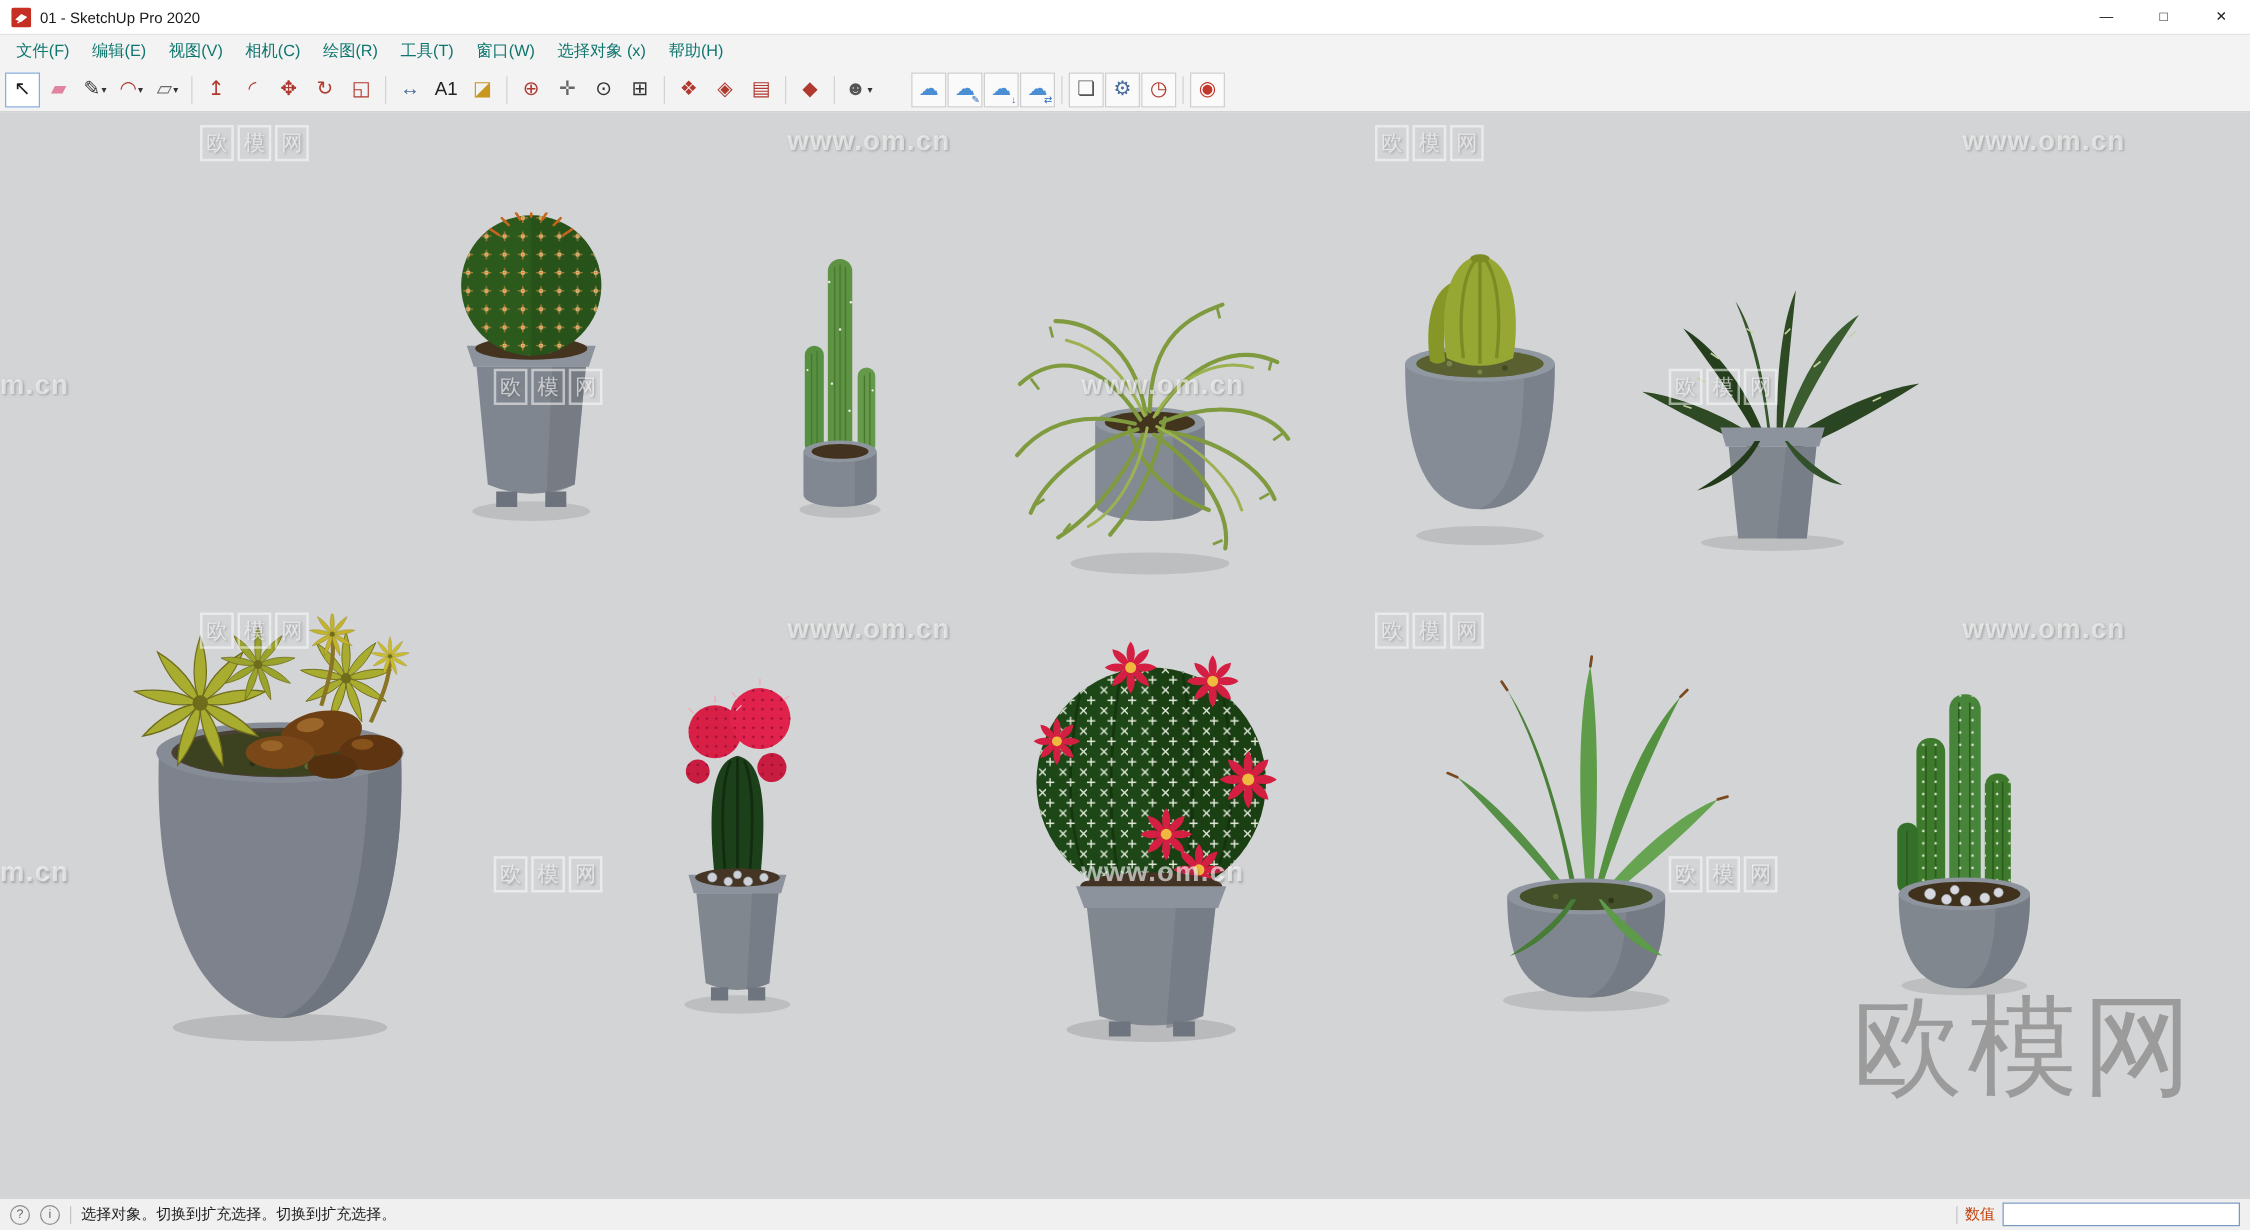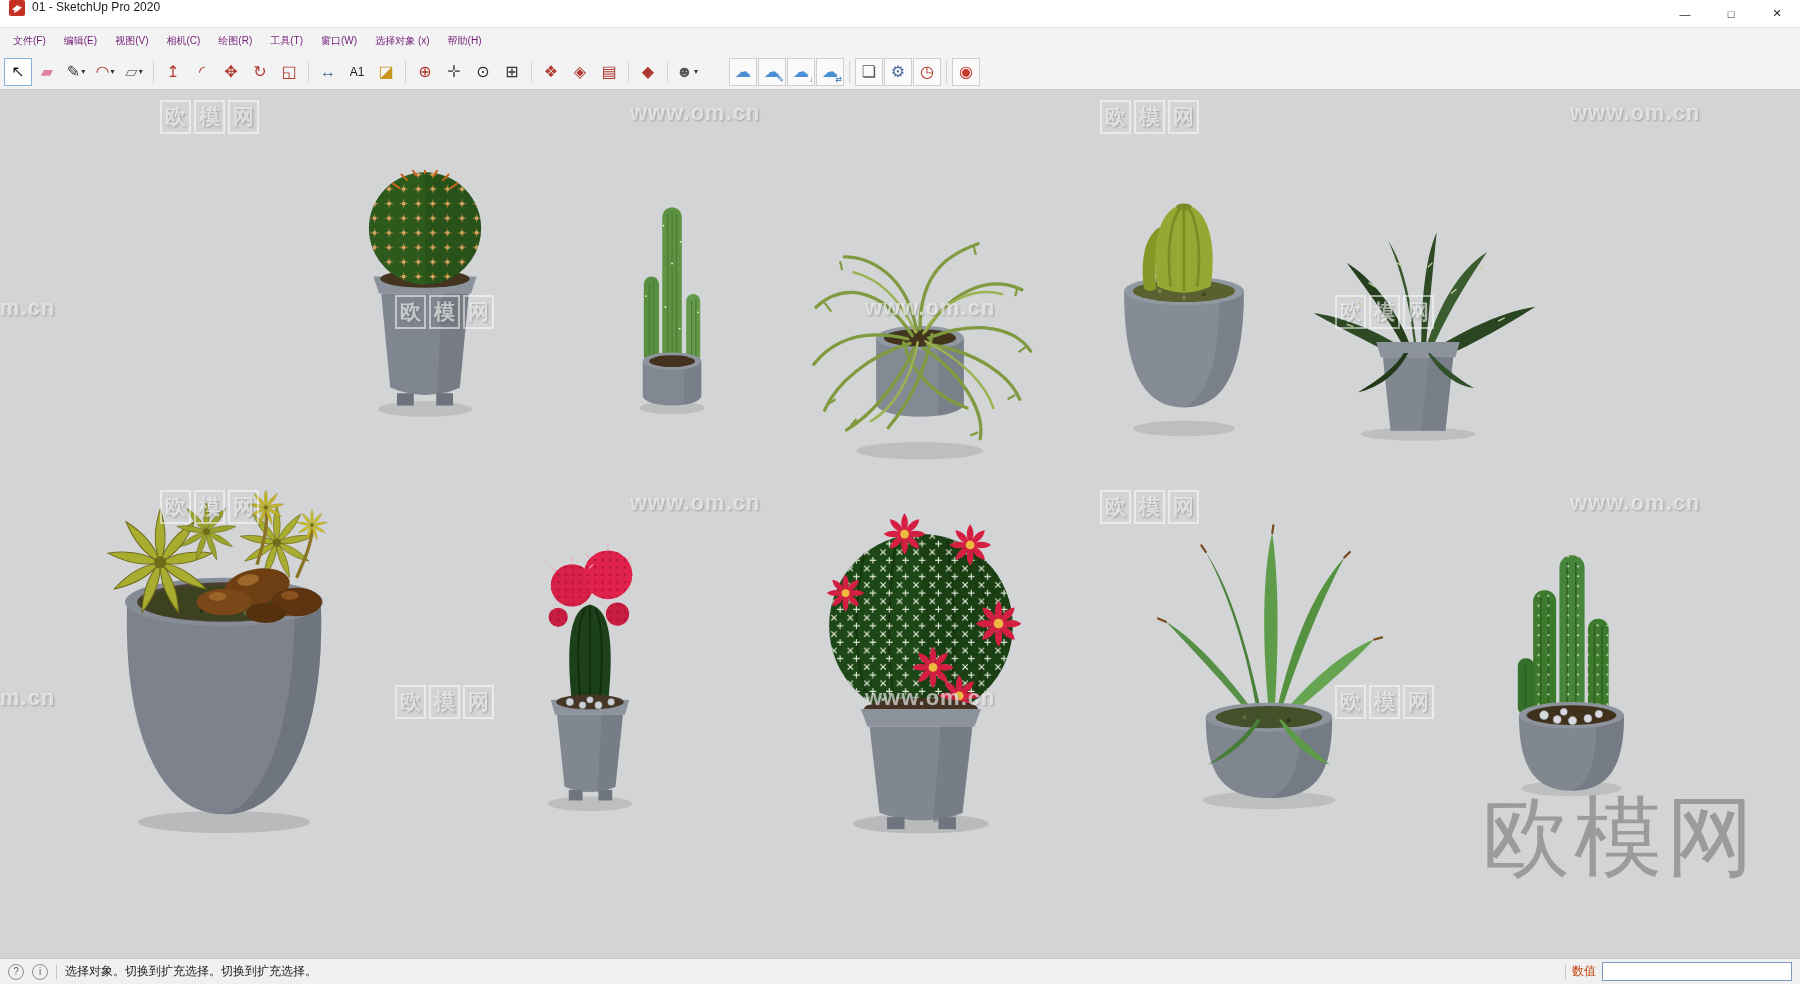--- a/index.html
+++ b/index.html
@@ -1,43 +1,43 @@
 <!DOCTYPE html>
 <html><head>
 <meta charset="utf-8">
 <style>
 *{box-sizing:border-box;margin:0;padding:0}
 html,body{width:1800px;height:984px;overflow:hidden;font-family:"Liberation Sans","DejaVu Sans",sans-serif}
 .window{width:1800px;height:984px;display:flex;flex-direction:column;background:#f3f3f3}
 
-.titlebar{height:28px;background:#ffffff;display:flex;border-bottom:1px solid #e4e4e4;flex:0 0 auto}
+.titlebar{height:28px;background:#ffffff;display:flex;align-items:center;border-bottom:1px solid #e4e4e4;flex:0 0 auto}
 .app-icon{width:16px;height:16px;margin:0 7px 0 9px;flex:0 0 auto}
 .title{font-size:12px;color:#1a1a1a}
 .win-controls{margin-left:auto;display:flex;height:100%}
 .win-btn{width:46px;height:100%;display:flex;align-items:center;justify-content:center;font-size:11px;color:#222;background:transparent;border:none;cursor:default}
 
 .menubar{height:26px;background:#f3f3f3;display:flex;align-items:center;padding-left:4px;flex:0 0 auto}
-.menu-item{font-size:10px;padding:3px 9px;color:#701a75;cursor:default;white-space:nowrap}
+.menu-item{font-size:13px;padding:3px 9px;color:#0f766e;cursor:default;white-space:nowrap}
 
 .toolbar{height:36px;background:#f3f3f3;border-bottom:1px solid #c9c9c9;display:flex;align-items:center;padding-left:4px;gap:1px;flex:0 0 auto}
 .tb-btn{height:28px;min-width:28px;border:1px solid transparent;background:transparent;display:flex;align-items:center;justify-content:center;position:relative;font-size:16px;padding:0 2px;cursor:default}
 .tb-btn.active{background:#ffffff;border-color:#88aede}
 .tb-btn.framed{border-color:#cfcfcf;background:#fafafa}
 .tb-glyph{line-height:1}
 .tb-caret{font-size:8px;color:#333;margin-left:1px}
 .tb-sub{position:absolute;right:1px;bottom:1px;font-size:8px;color:#2a6cb0;line-height:1}
 .tb-sep{width:1px;height:22px;background:#d2d2d2;margin:0 4px;flex:0 0 auto}
 .tb-gap{width:26px;flex:0 0 auto}
 
 .viewport{flex:1 1 auto;position:relative;background:#d3d4d6;overflow:hidden}
 .plant{position:absolute}
 .plant svg{width:100%;height:100%;display:block}
 .wm{position:absolute;color:rgba(252,252,252,0.62);text-shadow:1px 1px 2px rgba(70,70,70,0.35);white-space:nowrap;z-index:5;pointer-events:none}
 .wm-site{font-size:22px;font-weight:bold;letter-spacing:1px}
-.wm-brand{font-size:21px;font-weight:bold}
+.wm-brand{font-size:17px;font-weight:normal}
 .wm-brand span{display:inline-block;border:2px solid rgba(252,252,252,0.55);padding:1px 3px;margin-right:3px}
 .big-wm{position:absolute;right:42px;top:688px;font-size:88px;font-weight:normal;color:#9b9b9b;z-index:6;letter-spacing:4px;pointer-events:none;font-family:"DejaVu Sans",sans-serif}
 
 .statusbar{height:26px;background:#f0f0f0;border-top:1px solid #c8c8c8;display:flex;align-items:center;font-size:12px;color:#222;padding:0 8px;gap:8px;flex:0 0 auto}
 .sb-icon{width:16px;height:16px;border:1px solid #8f8f8f;border-radius:50%;display:flex;align-items:center;justify-content:center;font-size:10px;color:#666;flex:0 0 auto}
 .sb-sep{width:1px;height:14px;background:#c4c4c4;flex:0 0 auto}
 .sb-right{margin-left:auto;display:flex;align-items:center;gap:6px}
 .vcb-label{font-size:12px;color:#c2410c}
 .vcb-input{width:190px;height:19px;border:1px solid #7a9ac0;background:#fff;font-size:12px;padding:0 4px}
 </style>
@@ -105,21 +105,21 @@
         <span class="tb-glyph" style="color: rgb(176, 58, 48);">↻</span>
       </button>
       <button class="tb-btn">
         <span class="tb-glyph" style="color: rgb(176, 58, 48);">◱</span>
       </button>
       <div class="tb-sep"></div>
       <button class="tb-btn">
         <span class="tb-glyph" style="color: rgb(74, 107, 154);">↔</span>
       </button>
       <button class="tb-btn">
-        <span class="tb-glyph" style="color: rgb(34, 34, 34); font-size: 12px;">A1</span>
+        <span class="tb-glyph" style="color: rgb(34, 34, 34); font-size: 15px;">A1</span>
       </button>
       <button class="tb-btn">
         <span class="tb-glyph" style="color: rgb(201, 151, 31);">◪</span>
       </button>
       <div class="tb-sep"></div>
       <button class="tb-btn">
         <span class="tb-glyph" style="color: rgb(176, 58, 48);">⊕</span>
       </button>
       <button class="tb-btn">
         <span class="tb-glyph" style="color: rgb(102, 102, 102);">✛</span>

